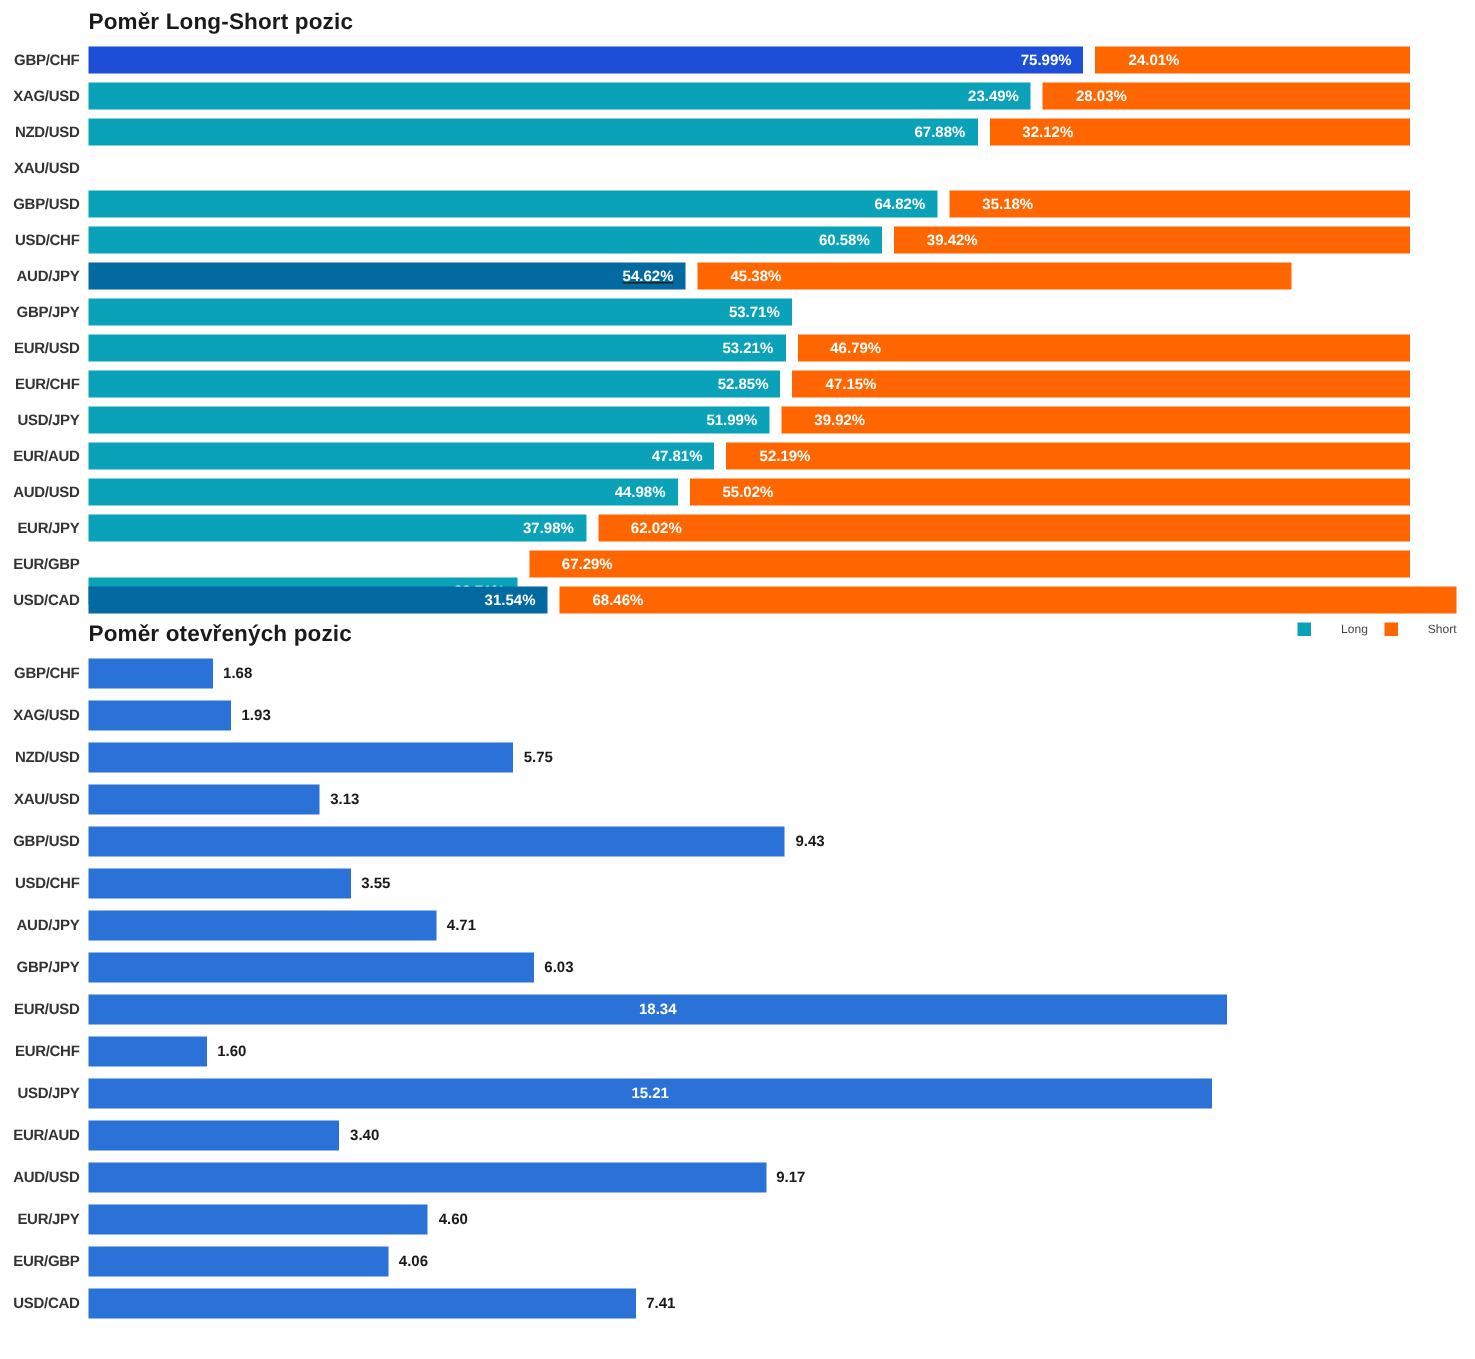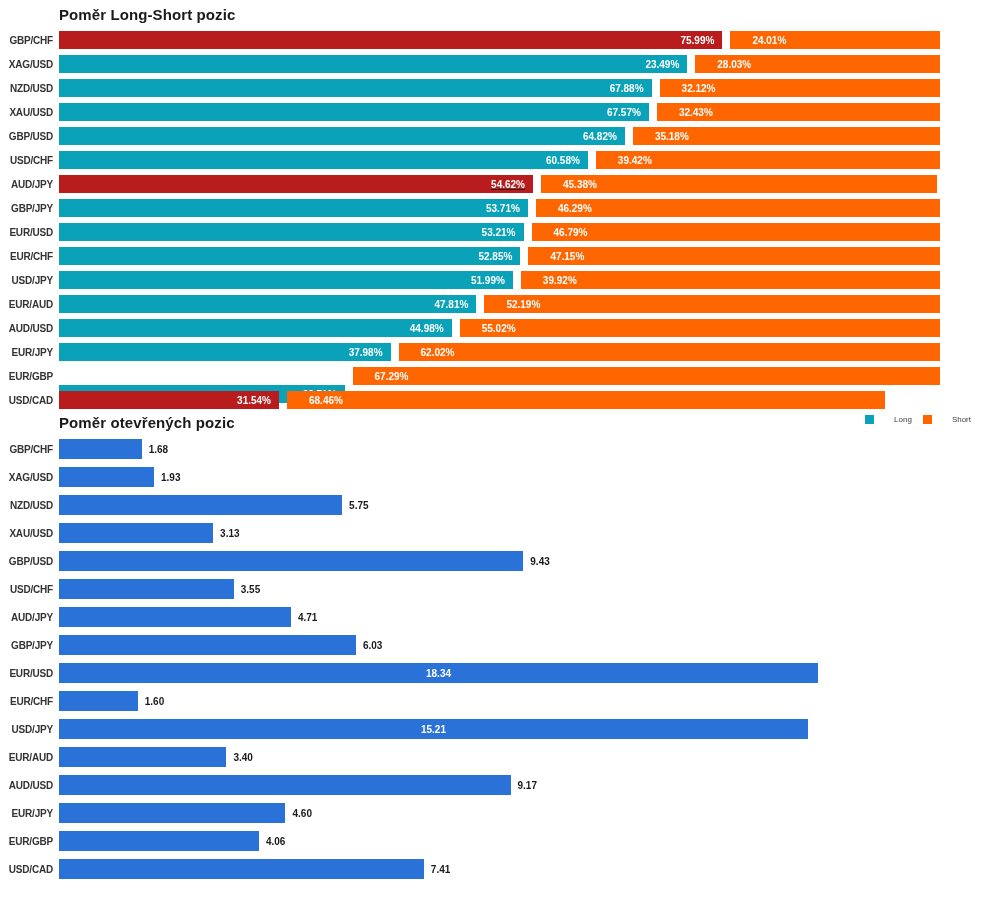--- a/index.html
+++ b/index.html
@@ -131,21 +131,21 @@
 </style>
 </head>
 <body>
 
 <div class="chart-panel" id="panel-ls" style="padding-top:6px;">
   <div class="chart-title" style="margin-left:59px;">Poměr Long-Short pozic</div>
   <div class="rows" id="chart-ls" style="margin-top:5px;">
       <div class="row">
         <div class="cat-label">GBP/CHF</div>
         <div class="bar-area">
-          <div class="seg seg-long" style="width: 663.393px; background: #b91c1c;">
+          <div class="seg seg-long" style="width: 663.393px; background: #1d4ed8;">
             <span class="seg-value">75.99%</span>
           </div>
           <div class="seg-gap" style="width: 8px;"></div>
           <div class="seg seg-short" style="width: 209.607px; background: rgb(255, 102, 0);">
             <span class="seg-value">24.01%</span>
           </div>
         </div>
       </div>
       <div class="row">
         <div class="cat-label">XAG/USD</div>
@@ -166,29 +166,20 @@
             <span class="seg-value">67.88%</span>
           </div>
           <div class="seg-gap" style="width: 8px;"></div>
           <div class="seg seg-short" style="width: 280.408px; background: rgb(255, 102, 0);">
             <span class="seg-value">32.12%</span>
           </div>
         </div>
       </div>
       <div class="row">
         <div class="cat-label">XAU/USD</div>
-        <div class="bar-area">
-          <div class="seg seg-long" style="width: 589.886px; background: rgb(10, 162, 184);">
-            <span class="seg-value">67.57%</span>
-          </div>
-          <div class="seg-gap" style="width: 8px;"></div>
-          <div class="seg seg-short" style="width: 283.114px; background: rgb(255, 102, 0);">
-            <span class="seg-value">32.43%</span>
-          </div>
-        </div>
       </div>
       <div class="row">
         <div class="cat-label">GBP/USD</div>
         <div class="bar-area">
           <div class="seg seg-long" style="width: 565.879px; background: rgb(10, 162, 184);">
             <span class="seg-value">64.82%</span>
           </div>
           <div class="seg-gap" style="width: 8px;"></div>
           <div class="seg seg-short" style="width: 307.121px; background: rgb(255, 102, 0);">
             <span class="seg-value">35.18%</span>
@@ -203,39 +194,36 @@
           </div>
           <div class="seg-gap" style="width: 8px;"></div>
           <div class="seg seg-short" style="width: 344.137px; background: rgb(255, 102, 0);">
             <span class="seg-value">39.42%</span>
           </div>
         </div>
       </div>
       <div class="row">
         <div class="cat-label">AUD/JPY</div>
         <div class="bar-area">
-          <div class="seg seg-long" style="width: 474px; background: #b91c1c; text-decoration: underline;">
+          <div class="seg seg-long" style="width: 398px; background: #0369a1; text-decoration: underline;">
             <span class="seg-value">54.62%</span>
           </div>
           <div class="seg-gap" style="width: 8px;"></div>
           <div class="seg seg-short" style="width: 396.167px; background: rgb(255, 102, 0);">
             <span class="seg-value">45.38%</span>
           </div>
         </div>
       </div>
       <div class="row">
         <div class="cat-label">GBP/JPY</div>
         <div class="bar-area">
           <div class="seg seg-long" style="width: 468.888px; background: rgb(10, 162, 184);">
             <span class="seg-value">53.71%</span>
           </div>
           <div class="seg-gap" style="width: 8px;"></div>
-          <div class="seg seg-short" style="width: 404.112px; background: rgb(255, 102, 0);">
-            <span class="seg-value">46.29%</span>
-          </div>
         </div>
       </div>
       <div class="row">
         <div class="cat-label">EUR/USD</div>
         <div class="bar-area">
           <div class="seg seg-long" style="width: 464.523px; background: rgb(10, 162, 184);">
             <span class="seg-value">53.21%</span>
           </div>
           <div class="seg-gap" style="width: 8px;"></div>
           <div class="seg seg-short" style="width: 408.477px; background: rgb(255, 102, 0);">
@@ -311,21 +299,21 @@
           </div>
           <div class="seg-gap" style="width: 8px;"></div>
           <div class="seg seg-short" style="width: 587.442px; background: rgb(255, 102, 0);">
             <span class="seg-value">67.29%</span>
           </div>
         </div>
       </div>
       <div class="row">
         <div class="cat-label">USD/CAD</div>
         <div class="bar-area">
-          <div class="seg seg-long" style="width: 220px; background: #b91c1c;">
+          <div class="seg seg-long" style="width: 306px; background: #0369a1;">
             <span class="seg-value">31.54%</span>
           </div>
           <div class="seg-gap" style="width: 8px;"></div>
           <div class="seg seg-short" style="width: 597.656px; background: rgb(255, 102, 0);">
             <span class="seg-value">68.46%</span>
           </div>
         </div>
       </div>
     </div>
   <div class="legend" id="legend-ls" style="right:6px; top:415px;">

